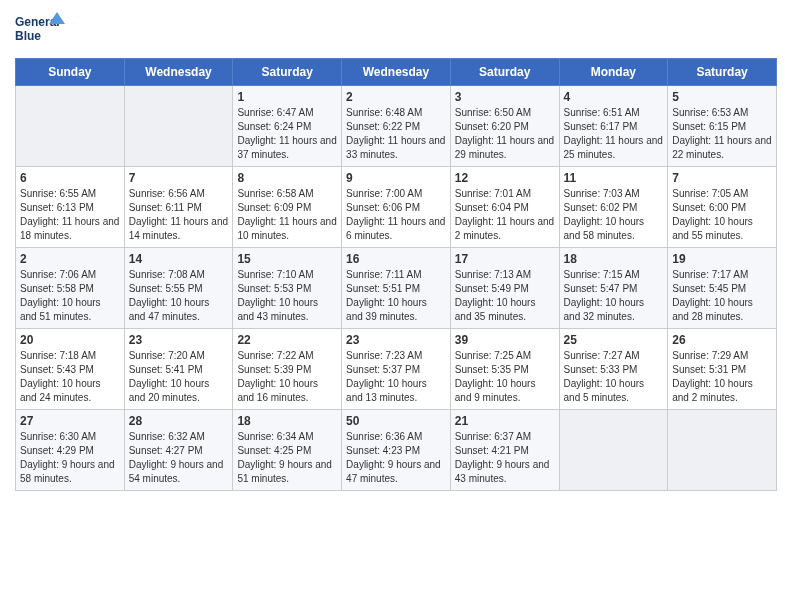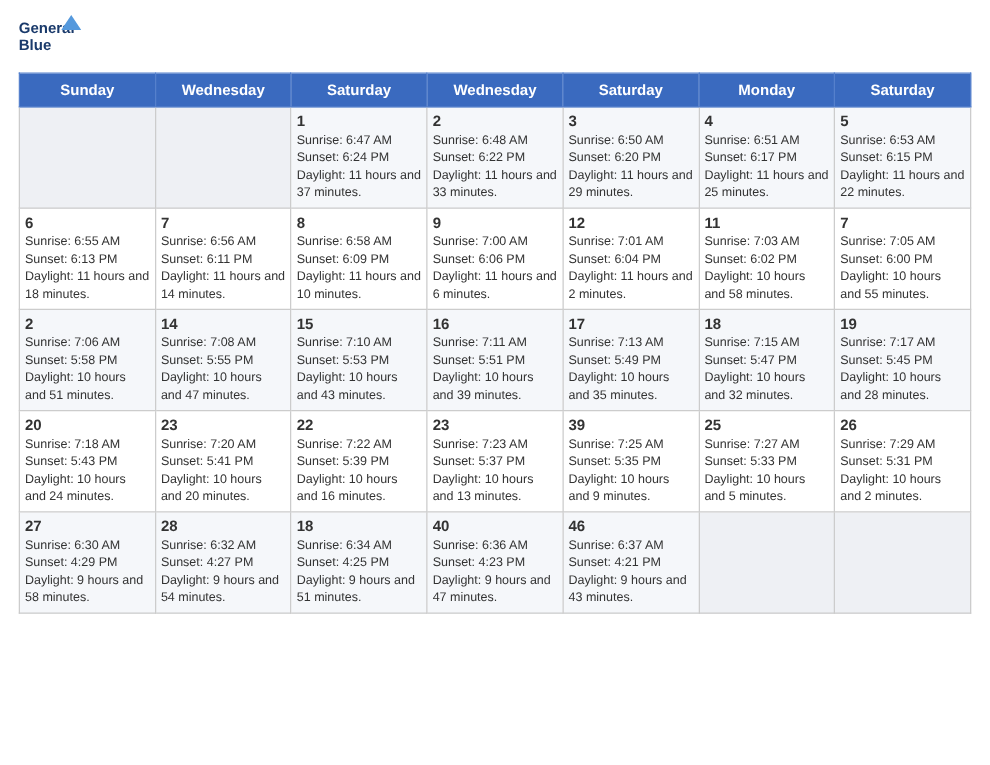--- a/index.html
+++ b/index.html
@@ -235,25 +235,25 @@
           </td>
           <td>
             <span class="day-number">28</span>
             <div class="day-info">Sunrise: 6:32 AM<br>Sunset: 4:27 PM<br>Daylight: 9 hours and 54 minutes.</div>
           </td>
           <td>
             <span class="day-number">18</span>
             <div class="day-info">Sunrise: 6:34 AM<br>Sunset: 4:25 PM<br>Daylight: 9 hours and 51 minutes.</div>
           </td>
           <td>
-            <span class="day-number">40</span>
+            <span class="day-number">50</span>
             <div class="day-info">Sunrise: 6:36 AM<br>Sunset: 4:23 PM<br>Daylight: 9 hours and 47 minutes.</div>
           </td>
           <td>
-            <span class="day-number">46</span>
+            <span class="day-number">21</span>
             <div class="day-info">Sunrise: 6:37 AM<br>Sunset: 4:21 PM<br>Daylight: 9 hours and 43 minutes.</div>
           </td>
           <td class="empty-cell"></td>
           <td class="empty-cell"></td>
         </tr>
       </tbody>
   </table>
 </div>
 
 </body></html>

